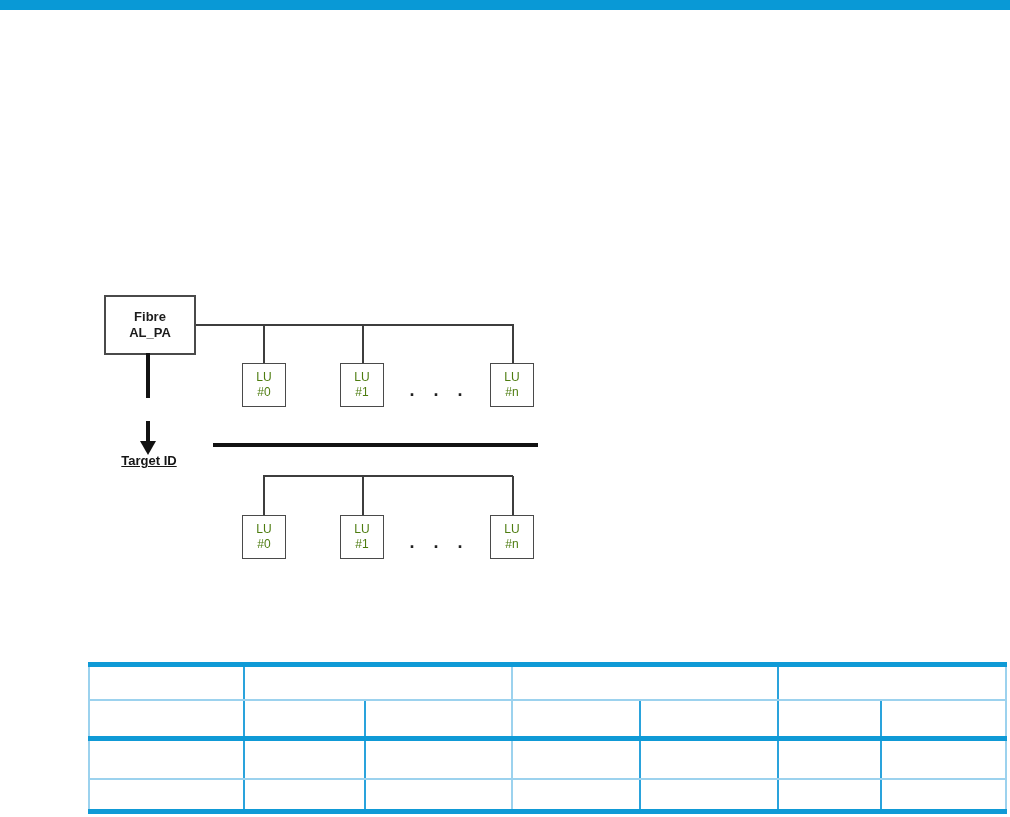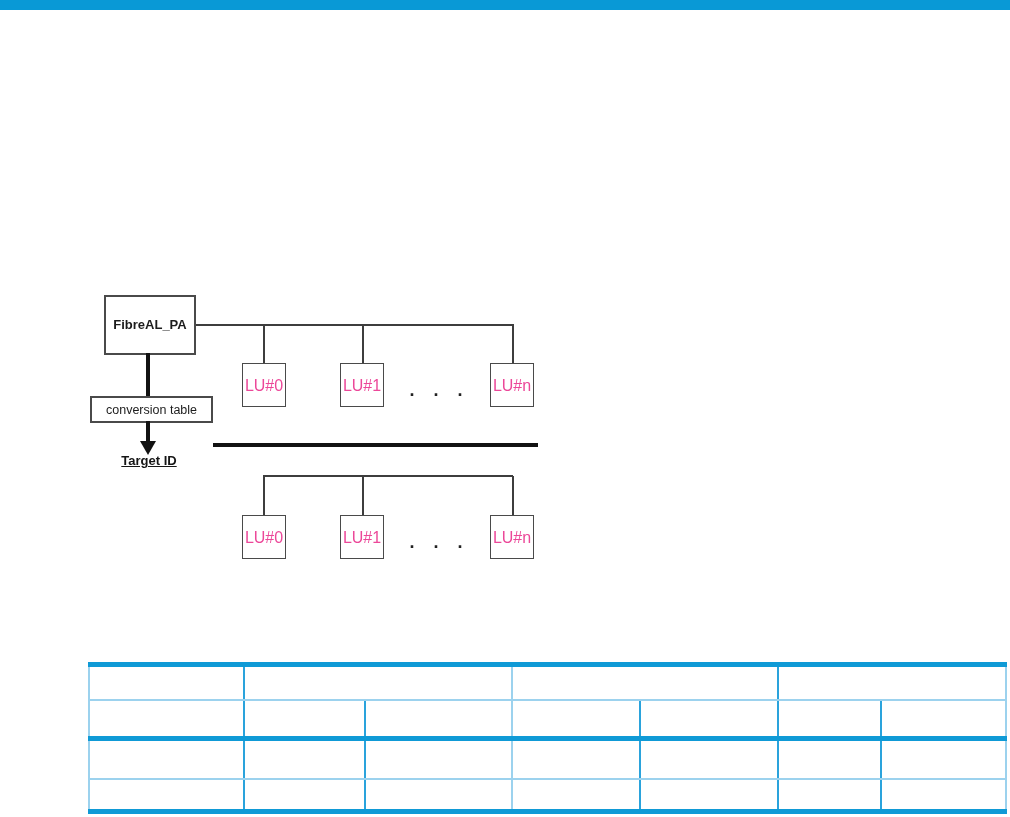--- a/index.html
+++ b/index.html
@@ -5,23 +5,23 @@
   html,body{margin:0;padding:0;background:#ffffff;}
   .page{position:relative;width:1010px;height:817px;background:#fff;overflow:hidden;
         font-family:"Liberation Sans",sans-serif;}
   .abs{position:absolute;}
 
   
   .topbar{left:0;top:0;width:1010px;height:10px;background:var(--c-top-bar,#0999d6);}
 
   
   .dbox{border:2px solid var(--c-diagram-border,#4a4a4a);background:#fff;
-        display:flex;flex-direction:row;align-items:center;justify-content:center;
+        display:flex;flex-direction:column;align-items:center;justify-content:center;
         text-align:right;color:#1c1c1c;}
-  .lu{border:1.5px solid var(--c-diagram-border,#4a4a4a);font-size:16px;line-height:15px;color:#ec4899;}
+  .lu{border:1.5px solid var(--c-diagram-border,#4a4a4a);font-size:12px;line-height:15px;color:#4d7c0f;}
   .boldtxt{font-weight:bold;font-size:13px;line-height:16px;}
   .convtxt{font-size:12.5px;}
 
   
   .hline{position:absolute;background:var(--c-diagram-line,#3d3d3d);height:1.5px;}
   .vline{position:absolute;background:var(--c-diagram-line,#3d3d3d);width:1.5px;}
   .thick{position:absolute;background:var(--c-diagram-black,#121212);}
   .arrowhead{position:absolute;width:0;height:0;border-left:8px solid transparent;
              border-right:8px solid transparent;border-top:14px solid var(--c-diagram-black,#121212);}
   .dots{position:absolute;font-size:18px;font-weight:bold;color:#222;word-spacing:14px;
@@ -59,23 +59,20 @@
     <div>LU</div>
     <div>#1</div>
   </div>
   <div class="abs dbox lu" style="left:490px;top:363px;width:42px;height:42px;">
     <div>LU</div>
     <div>#n</div>
   </div>
   <div class="dots" style="left:396px;top:379px;width:80px;">. . .</div>
 
   <div class="thick" style="left:146px;top:353px;width:4px;height:45px;"></div>
-  <div class="abs dbox" style="left:90px;top:396px;width:119px;height:23px;">
-    <div class="convtxt">conversion table</div>
-  </div>
   <div class="thick" style="left:146px;top:421px;width:4px;height:22px;"></div>
   <div class="arrowhead" style="left:140px;top:441px;"></div>
   <div class="lbl" style="left:105px;top:453px;width:88px;text-decoration:underline;">Target ID</div>
 
   <div class="thick" style="left:213px;top:443px;width:325px;height:4px;"></div>
 
   <div class="hline" style="left:263px;top:475px;width:250px;"></div>
   <div class="vline" style="left:263px;top:476px;height:39px;"></div>
   <div class="vline" style="left:362px;top:476px;height:39px;"></div>
   <div class="vline" style="left:512px;top:476px;height:39px;"></div>

